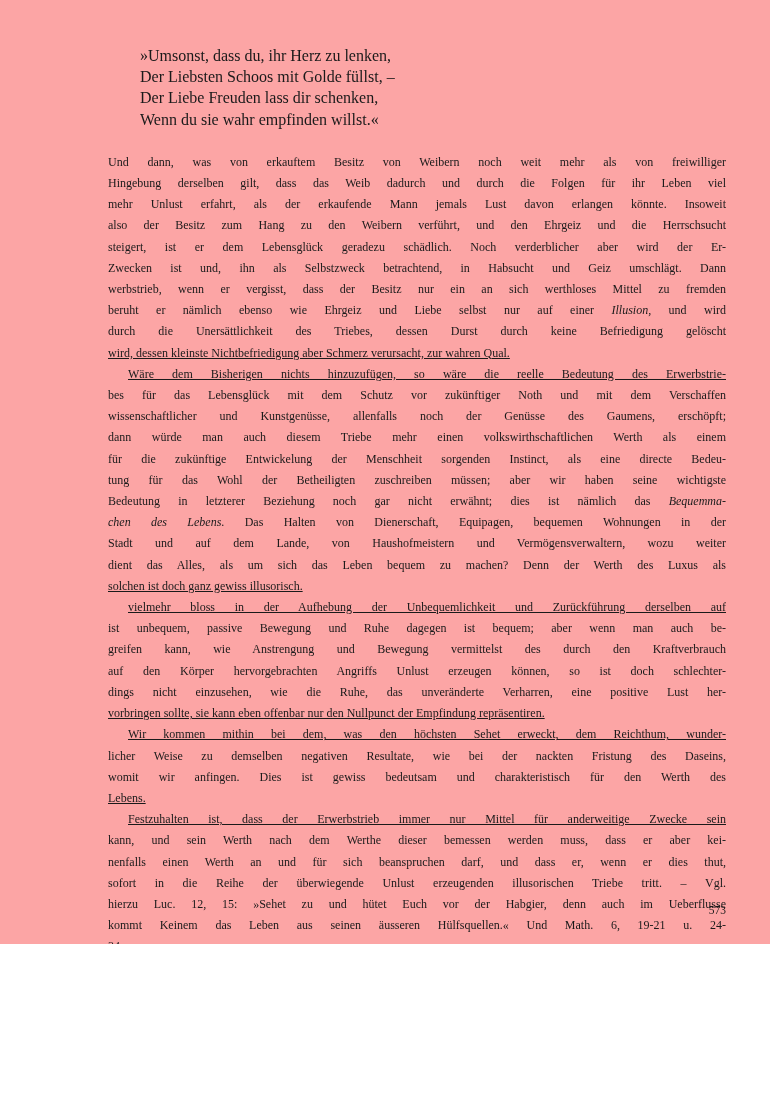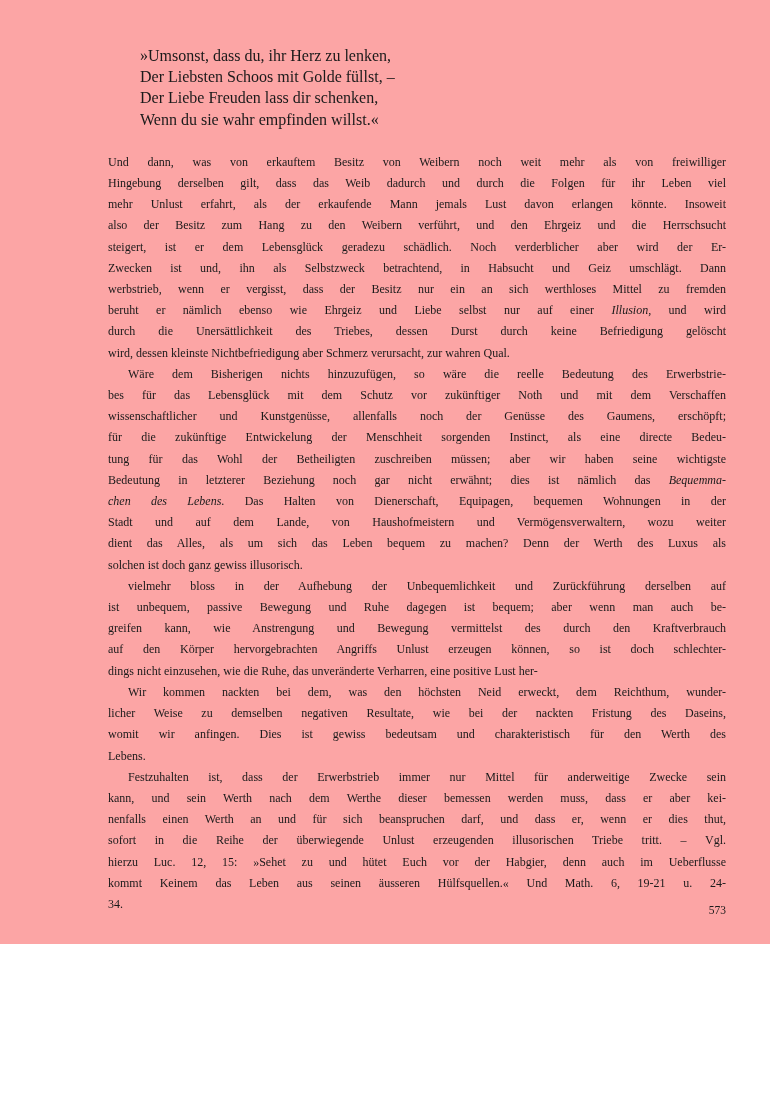--- a/index.html
+++ b/index.html
@@ -31,23 +31,25 @@
   }
   .para .line {
     font-size: 12px;
     line-height: 21.2px;
     text-align: justify;
     text-align-last: justify;
     white-space: nowrap;
   }
   .para .line:last-child {
     text-align-last: left;
+    text-decoration: underline;
   }
   .para.indent .line:first-child {
     text-indent: 20px;
+    text-decoration: underline;
   }
   .footer {
     position: absolute;
     right: 44px;
     bottom: 28px;
     font-size: 11.5px;
     color: #1a1a1a;
   }
   i { }
 </style>
@@ -72,37 +74,39 @@
           <div class="line">Zwecken ist und, ihn als Selbstzweck betrachtend, in Habsucht und Geiz umschlägt. Dann</div>
           <div class="line">werbstrieb, wenn er vergisst, dass der Besitz nur ein an sich werthloses Mittel zu fremden</div>
           <div class="line">beruht er nämlich ebenso wie Ehrgeiz und Liebe selbst nur auf einer <i>Illusion</i>, und wird</div>
           <div class="line">durch die Unersättlichkeit des Triebes, dessen Durst durch keine Befriedigung gelöscht</div>
           <div class="line">wird, dessen kleinste Nichtbefriedigung aber Schmerz verursacht, zur wahren Qual.</div>
         </div>
         <div class="para indent">
           <div class="line">Wäre dem Bisherigen nichts hinzuzufügen, so wäre die reelle Bedeutung des Erwerbstrie-</div>
           <div class="line">bes für das Lebensglück mit dem Schutz vor zukünftiger Noth und mit dem Verschaffen</div>
           <div class="line">wissenschaftlicher und Kunstgenüsse, allenfalls noch der Genüsse des Gaumens, erschöpft;</div>
+          <div class="line">dann würde man auch diesem Triebe mehr einen volkswirthschaftlichen Werth als einem</div>
           <div class="line">für die zukünftige Entwickelung der Menschheit sorgenden Instinct, als eine directe Bedeu-</div>
           <div class="line">tung für das Wohl der Betheiligten zuschreiben müssen; aber wir haben seine wichtigste</div>
           <div class="line">Bedeutung in letzterer Beziehung noch gar nicht erwähnt; dies ist nämlich das <i>Bequemma-</i></div>
           <div class="line"><i>chen des Lebens</i>. Das Halten von Dienerschaft, Equipagen, bequemen Wohnungen in der</div>
           <div class="line">Stadt und auf dem Lande, von Haushofmeistern und Vermögensverwaltern, wozu weiter</div>
           <div class="line">dient das Alles, als um sich das Leben bequem zu machen? Denn der Werth des Luxus als</div>
           <div class="line">solchen ist doch ganz gewiss illusorisch.</div>
         </div>
         <div class="para indent">
           <div class="line">vielmehr bloss in der Aufhebung der Unbequemlichkeit und Zurückführung derselben auf</div>
           <div class="line">ist unbequem, passive Bewegung und Ruhe dagegen ist bequem; aber wenn man auch be-</div>
           <div class="line">greifen kann, wie Anstrengung und Bewegung vermittelst des durch den Kraftverbrauch</div>
           <div class="line">auf den Körper hervorgebrachten Angriffs Unlust erzeugen können, so ist doch schlechter-</div>
           <div class="line">dings nicht einzusehen, wie die Ruhe, das unveränderte Verharren, eine positive Lust her-</div>
+          <div class="line">vorbringen sollte, sie kann eben offenbar nur den Nullpunct der Empfindung repräsentiren.</div>
         </div>
         <div class="para indent">
-          <div class="line">Wir kommen nackten bei dem, was den höchsten Neid erweckt, dem Reichthum, wunder-</div>
+          <div class="line">Wir kommen mithin bei dem, was den höchsten Sehet erweckt, dem Reichthum, wunder-</div>
           <div class="line">licher Weise zu demselben negativen Resultate, wie bei der nackten Fristung des Daseins,</div>
           <div class="line">womit wir anfingen. Dies ist gewiss bedeutsam und charakteristisch für den Werth des</div>
           <div class="line">Lebens.</div>
         </div>
         <div class="para indent">
           <div class="line">Festzuhalten ist, dass der Erwerbstrieb immer nur Mittel für anderweitige Zwecke sein</div>
           <div class="line">kann, und sein Werth nach dem Werthe dieser bemessen werden muss, dass er aber kei-</div>
           <div class="line">nenfalls einen Werth an und für sich beanspruchen darf, und dass er, wenn er dies thut,</div>
           <div class="line">sofort in die Reihe der überwiegende Unlust erzeugenden illusorischen Triebe tritt. – Vgl.</div>
           <div class="line">hierzu Luc. 12, 15: »Sehet zu und hütet Euch vor der Habgier, denn auch im Ueberflusse</div>

